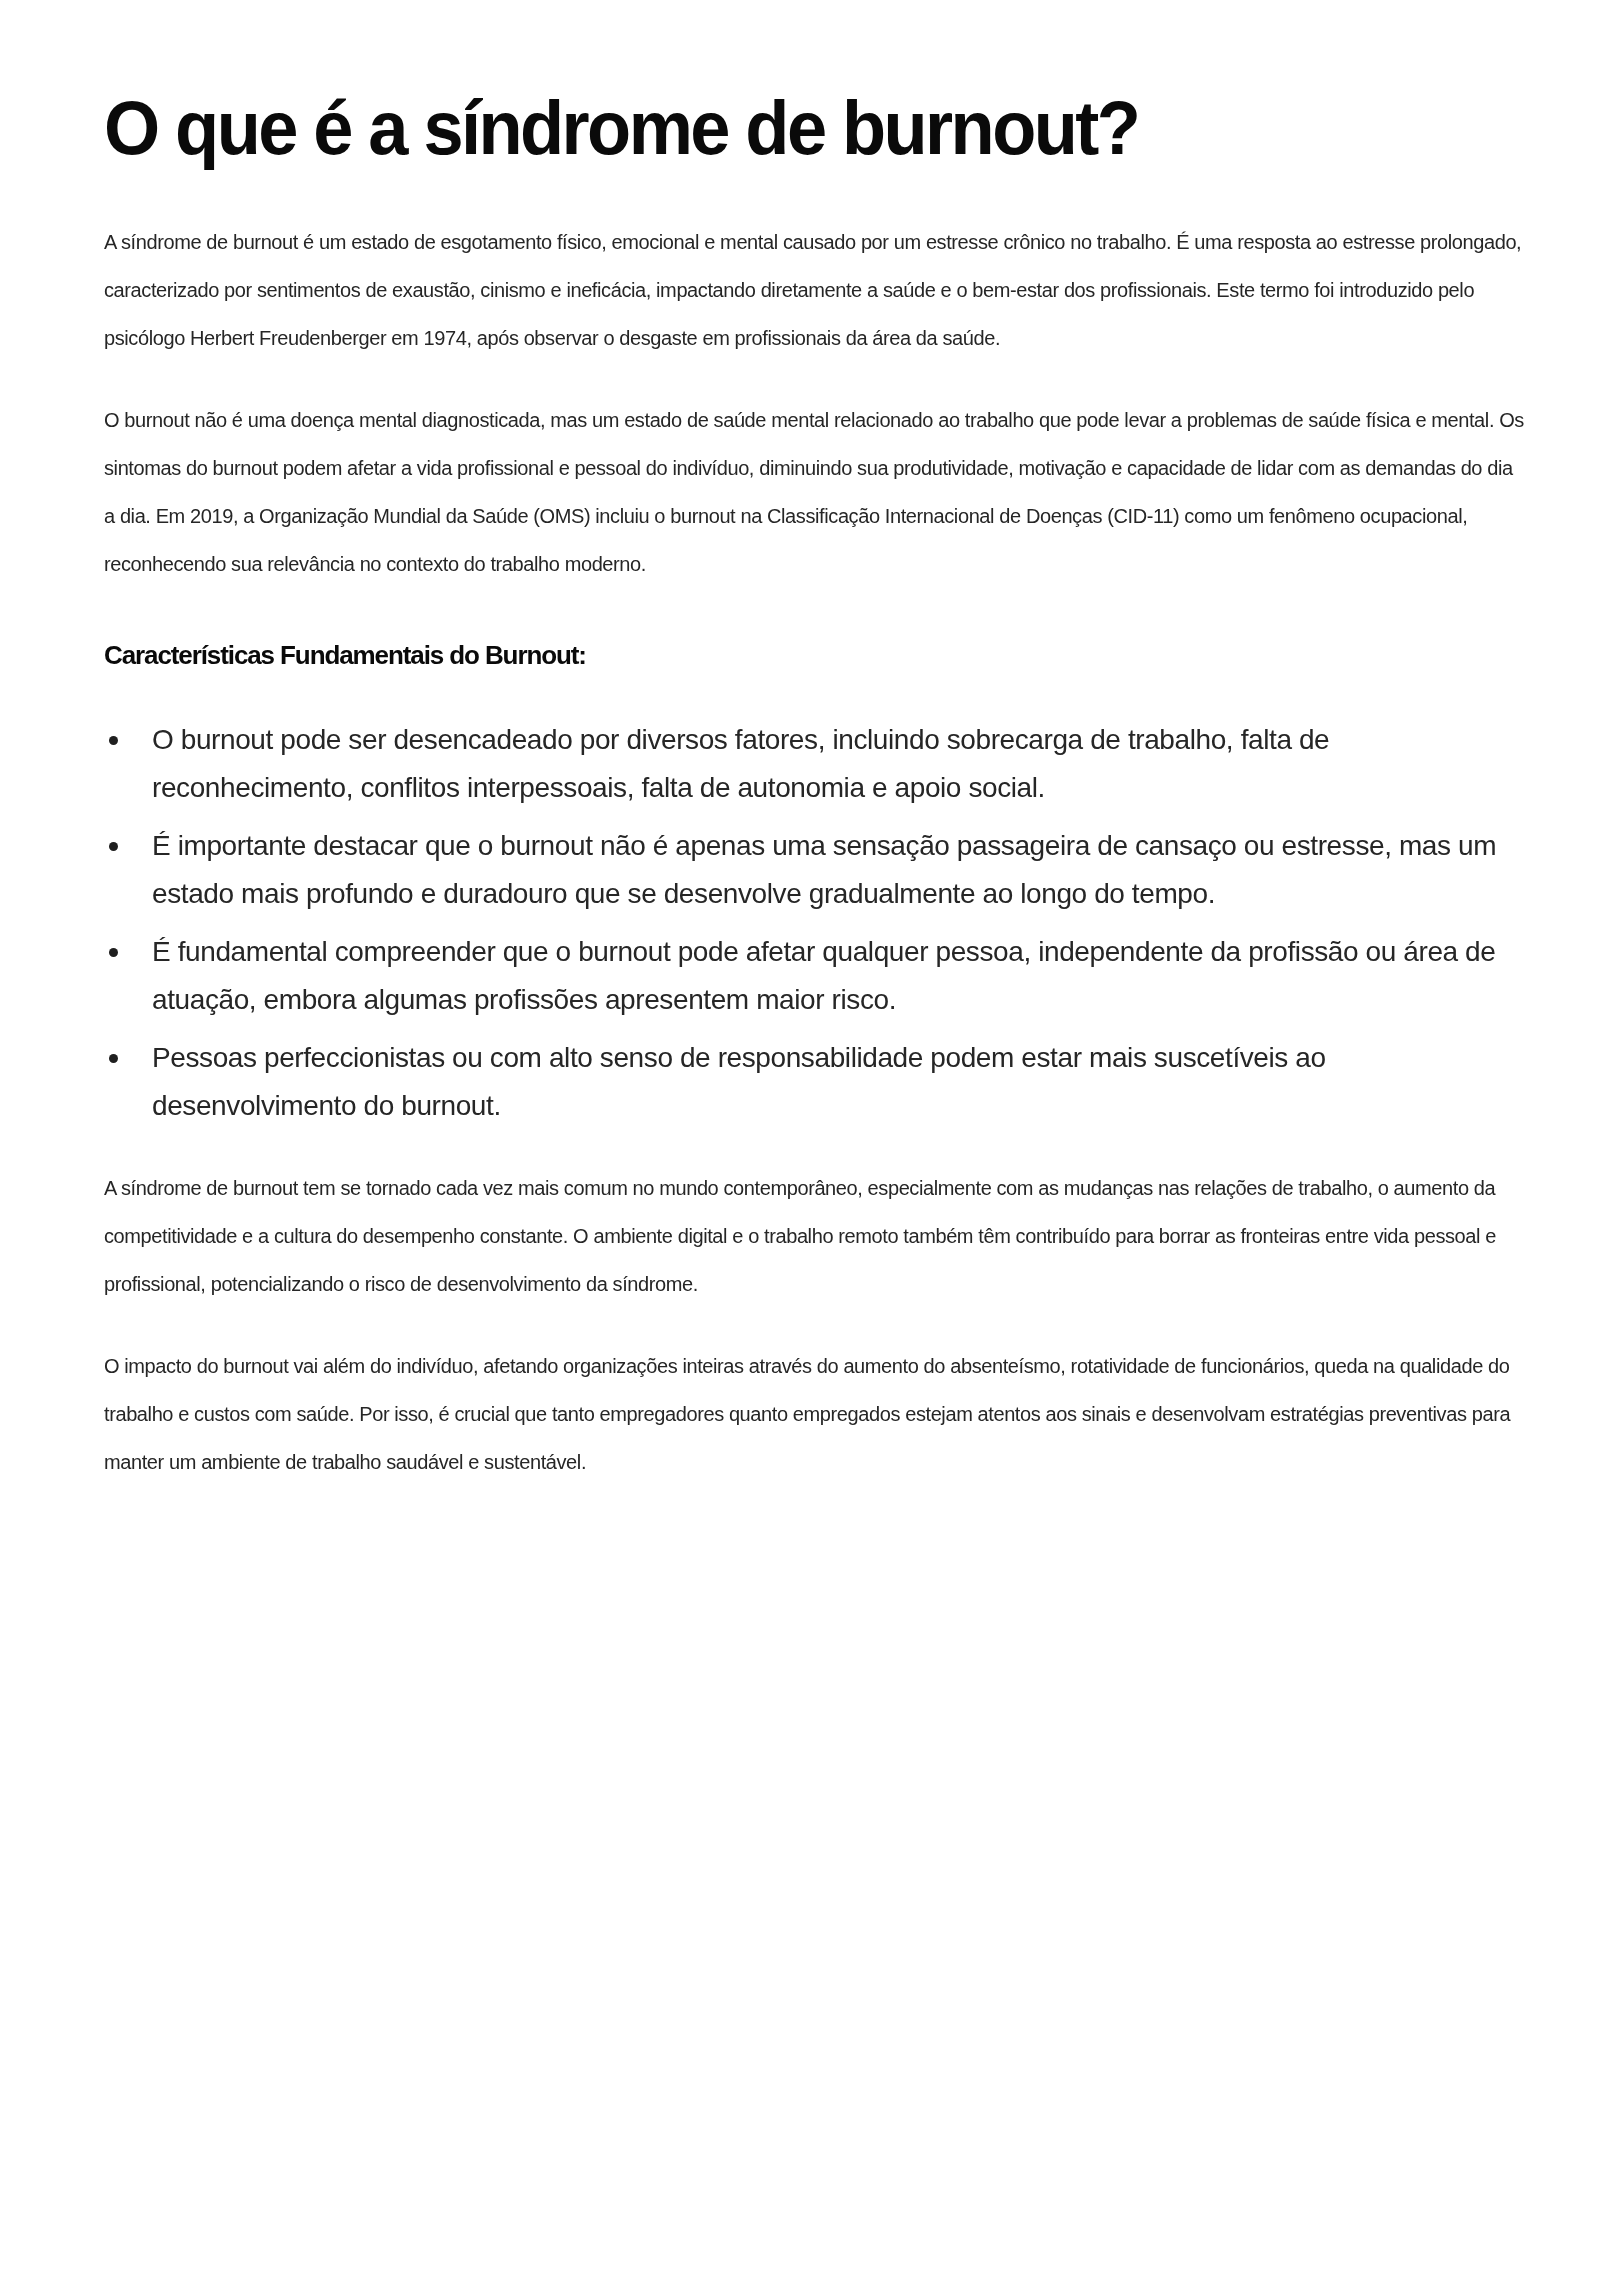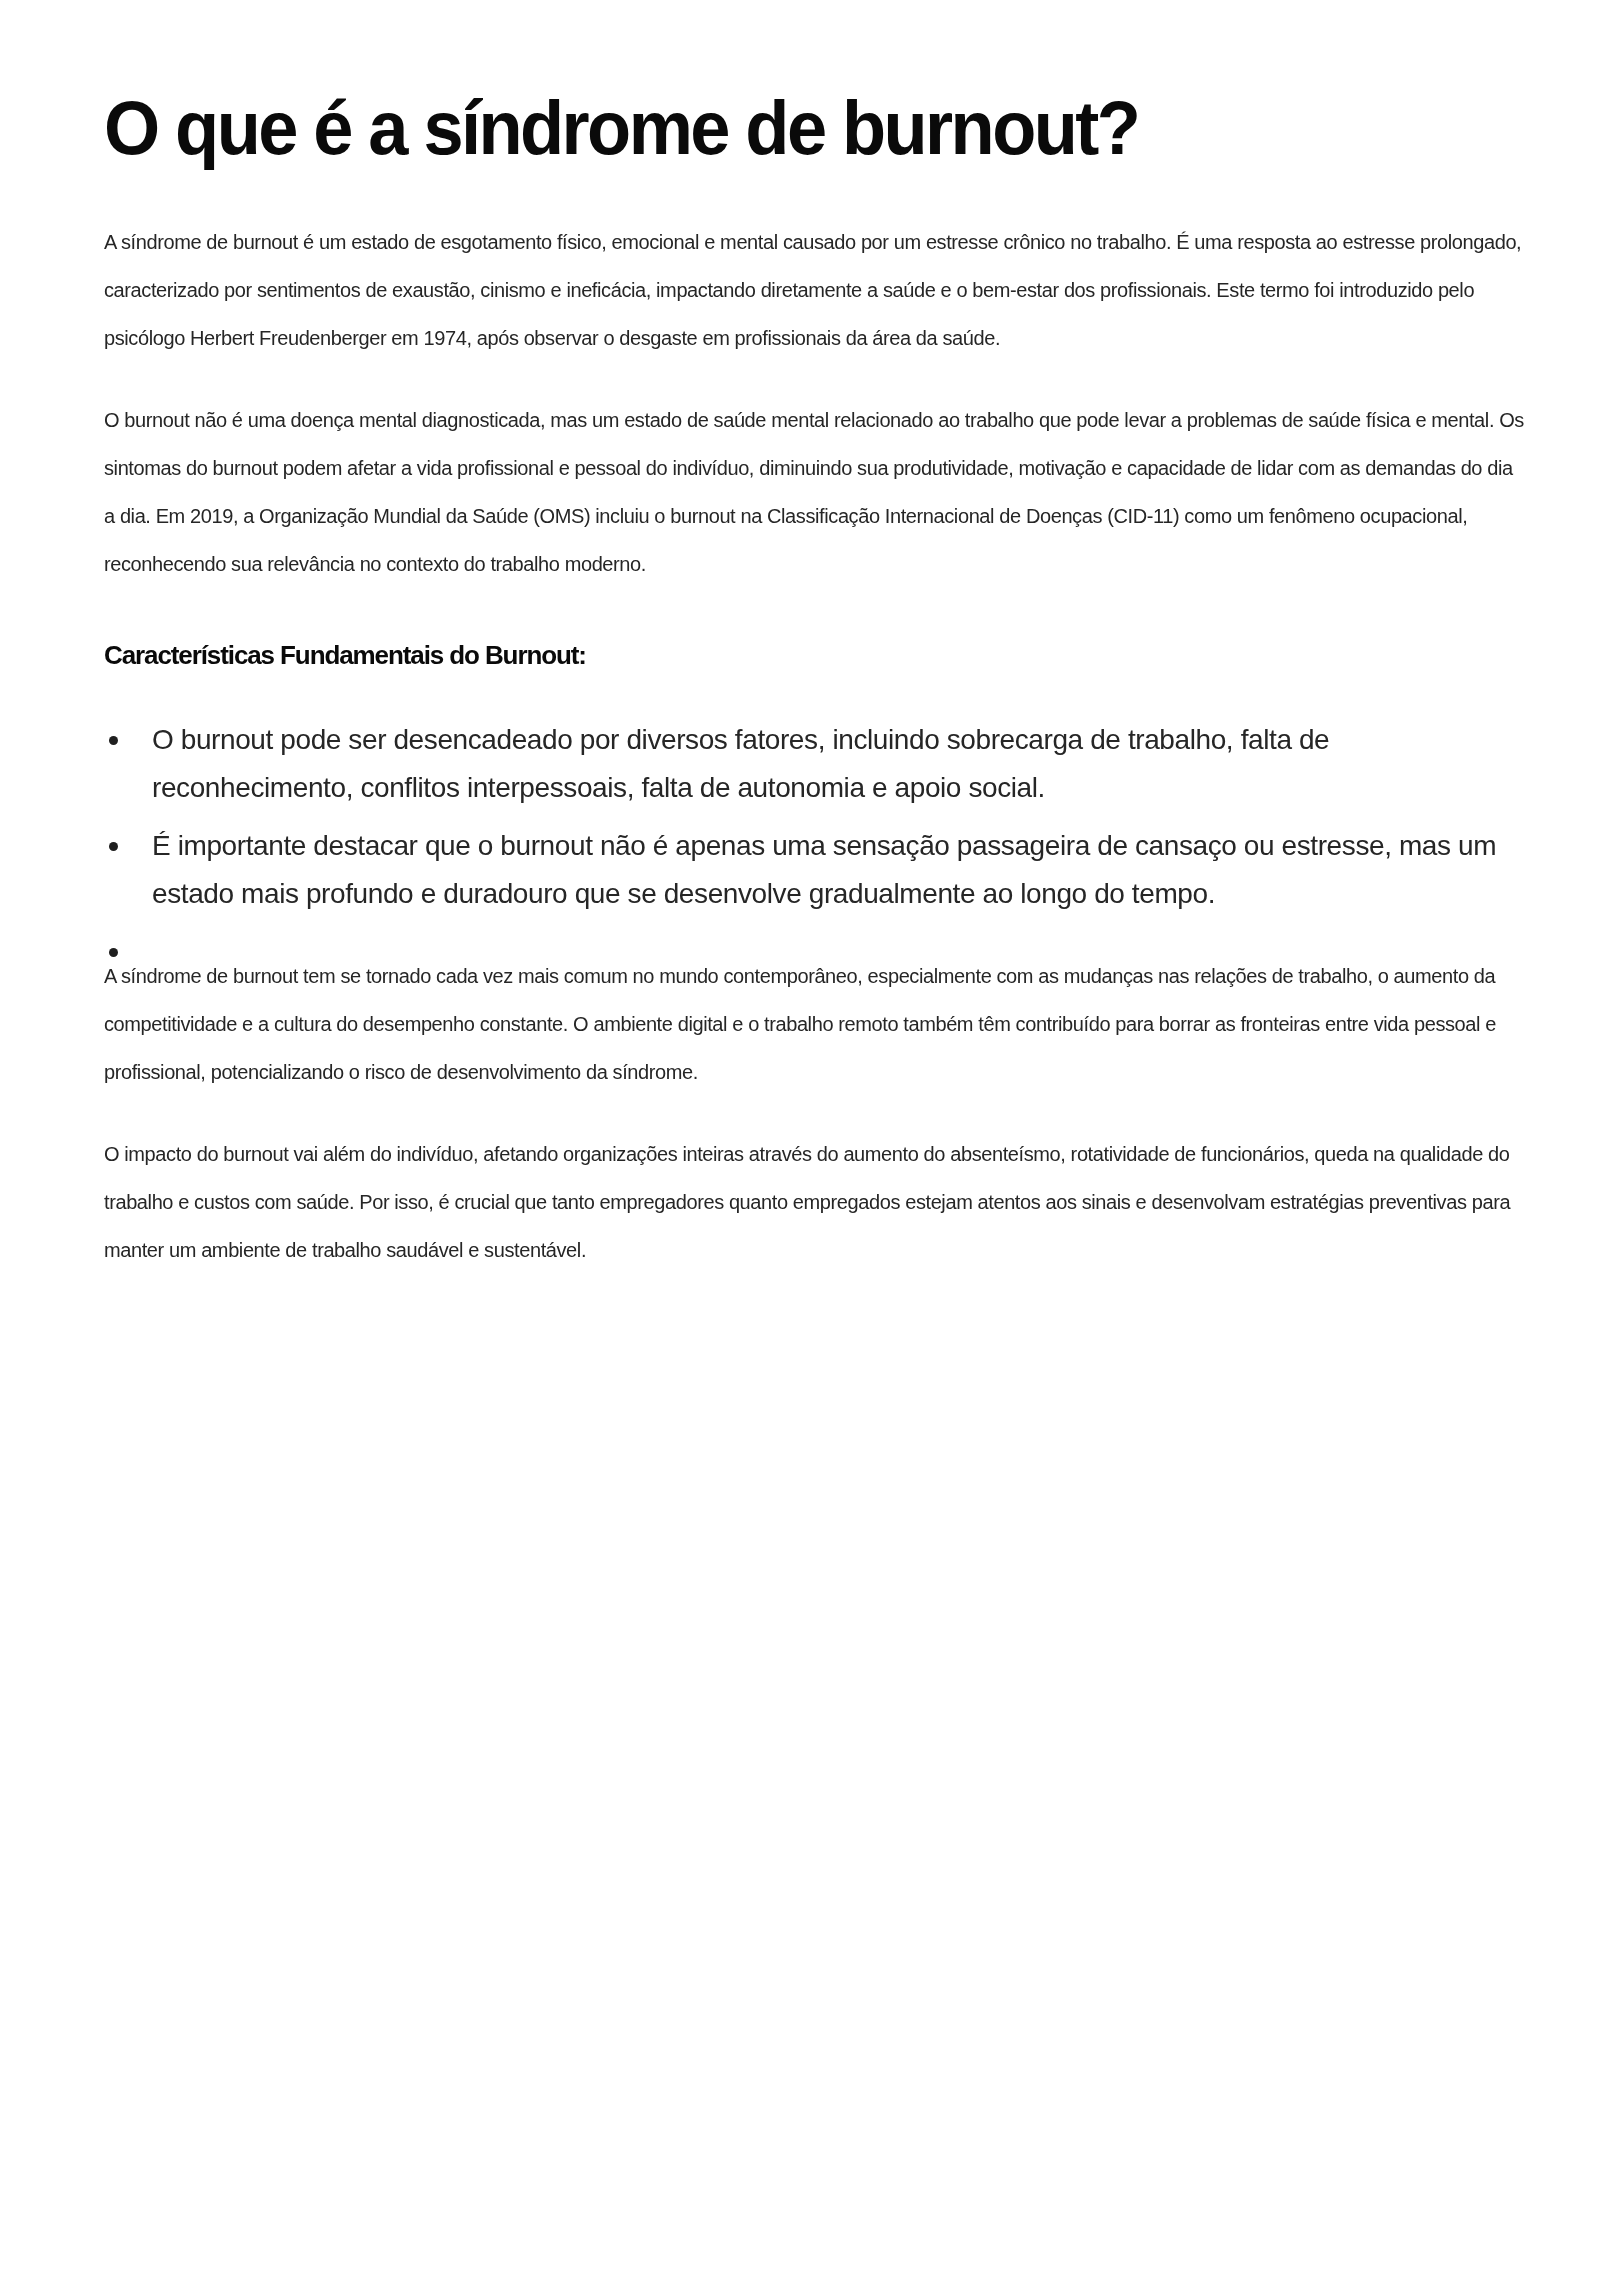--- a/index.html
+++ b/index.html
@@ -91,19 +91,24 @@
     <li class="feature-item">
       <span class="bullet"></span>
       <span>O burnout pode ser desencadeado por diversos fatores, incluindo sobrecarga de trabalho, falta de reconhecimento, conflitos interpessoais, falta de autonomia e apoio social.</span>
     </li>
     <li class="feature-item">
       <span class="bullet"></span>
       <span>É importante destacar que o burnout não é apenas uma sensação passageira de cansaço ou estresse, mas um estado mais profundo e duradouro que se desenvolve gradualmente ao longo do tempo.</span>
     </li>
     <li class="feature-item">
       <span class="bullet"></span>
+      <span>É fundamental compreender que o burnout pode afetar qualquer pessoa, independente da profissão ou área de atuação, embora algumas profissões apresentem maior risco.</span>
+    </li>
+    <li class="feature-item">
+      <span class="bullet"></span>
+      <span>Pessoas perfeccionistas ou com alto senso de responsabilidade podem estar mais suscetíveis ao desenvolvimento do burnout.</span>
     </li>
   </ul>
 
   <p class="para p3">A síndrome de burnout tem se tornado cada vez mais comum no mundo contemporâneo, especialmente com as mudanças nas relações de trabalho, o aumento da competitividade e a cultura do desempenho constante. O ambiente digital e o trabalho remoto também têm contribuído para borrar as fronteiras entre vida pessoal e profissional, potencializando o risco de desenvolvimento da síndrome.</p>
   <p class="para p4">O impacto do burnout vai além do indivíduo, afetando organizações inteiras através do aumento do absenteísmo, rotatividade de funcionários, queda na qualidade do trabalho e custos com saúde. Por isso, é crucial que tanto empregadores quanto empregados estejam atentos aos sinais e desenvolvam estratégias preventivas para manter um ambiente de trabalho saudável e sustentável.</p>
 </div>
 
 
 </body></html>

